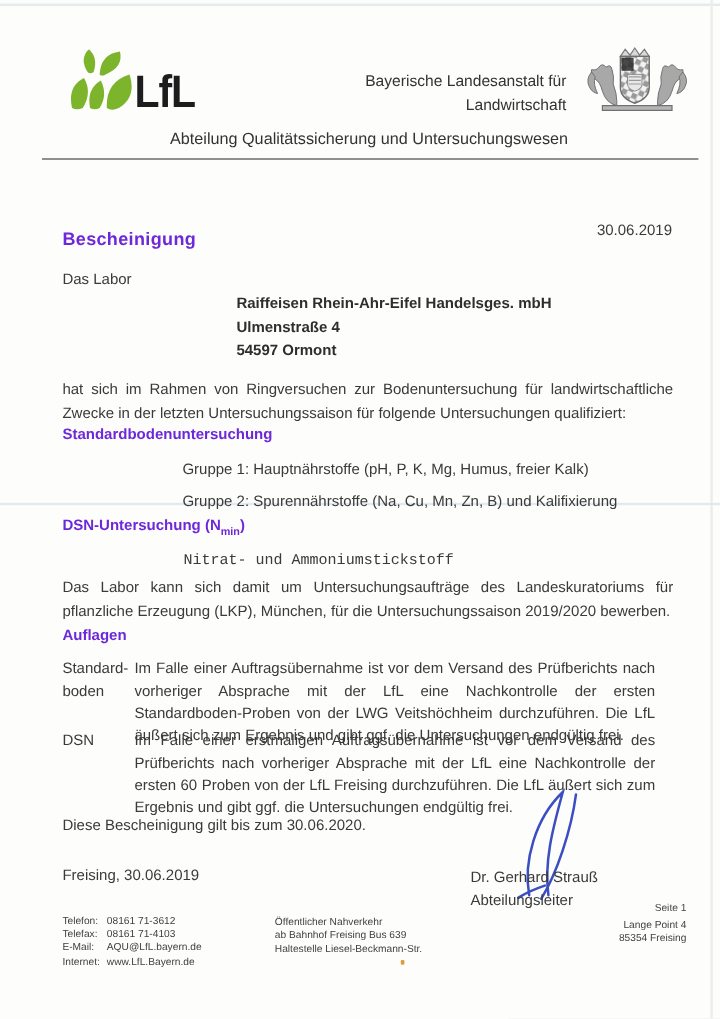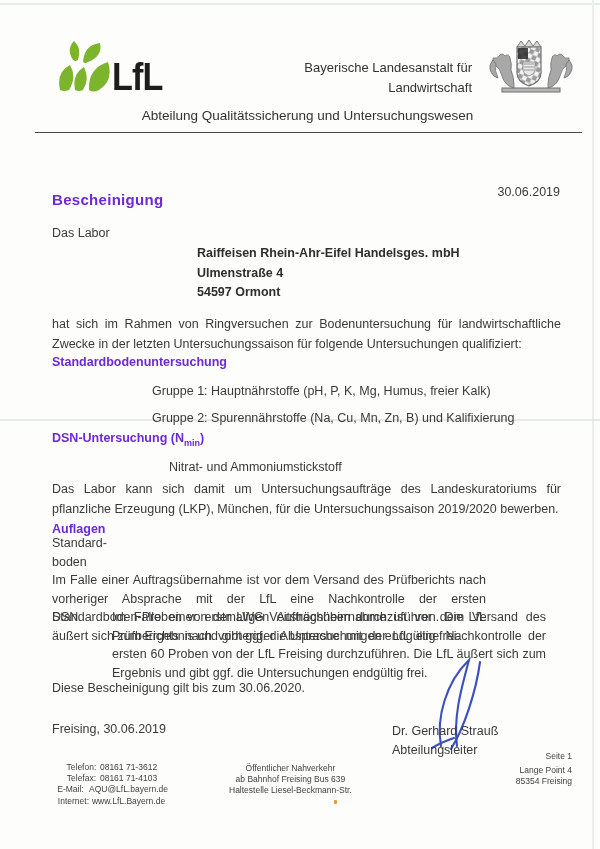--- a/index.html
+++ b/index.html
@@ -33,37 +33,37 @@
   .doc-title { top:191px; left:52px; font-size:15px; letter-spacing:.3px; }
   .das-labor { top:226px; left:52px; }
   .address { top:244px; left:197px; font-weight:bold; color:#2e2e2e; line-height:19.5px; }
 
   .para1 { top:314px; left:52px; width:509px; }
   .h-standard { top:355px; left:52px; }
   .gruppe1 { top:384px; left:152px; }
   .gruppe2 { top:411px; left:152px; }
   .h-dsn { top:431px; left:52px; }
   .h-dsn sub { font-size:9px; }
-  .nitrat { top:460px; left:169px; }
+  .nitrat { top:460px; left:153px;font-family:Liberation Mono, monospace; }
   .para2 { top:479px; left:52px; width:509px; }
   .h-auflagen { top:522px; left:52px; }
 
-  .row1 { top:534px;flex-direction:column; }
+  .row1 { top:548px; }
   .row2 { top:608px; }
   .aufl-row { left:52px; width:494px; display:flex; }
   .aufl-label { width:60px; flex:none; white-space:pre-line; line-height:18.5px; }
   .aufl-text { margin-left:0; width:434px; text-align:justify; line-height:18.5px; }
 
   .validity { top:681px; left:52px; }
   .place-date { top:722px; left:52px; }
   .signer { top:722px; left:392px; line-height:19px; }
   .signature { left:424px; top:656px; }
   .seite { top:751px; right:28px; font-size:8.5px; color:#444; }
 
-  .footer { font-size:8.5px; line-height:11.2px; color:#3f3f3f;text-align:center; }
+  .footer { font-size:8.5px; line-height:11.2px; color:#3f3f3f; }
   .f-contact { top:762px; left:52px; }
   .f-contact .lab { display:inline-block; width:37px; }
   .f-transit { top:763px; left:229px; }
   .f-addr { top:765px; right:28px; text-align:right; }
 </style>
 </head>
 <body>
 
 <div class="page">
 

